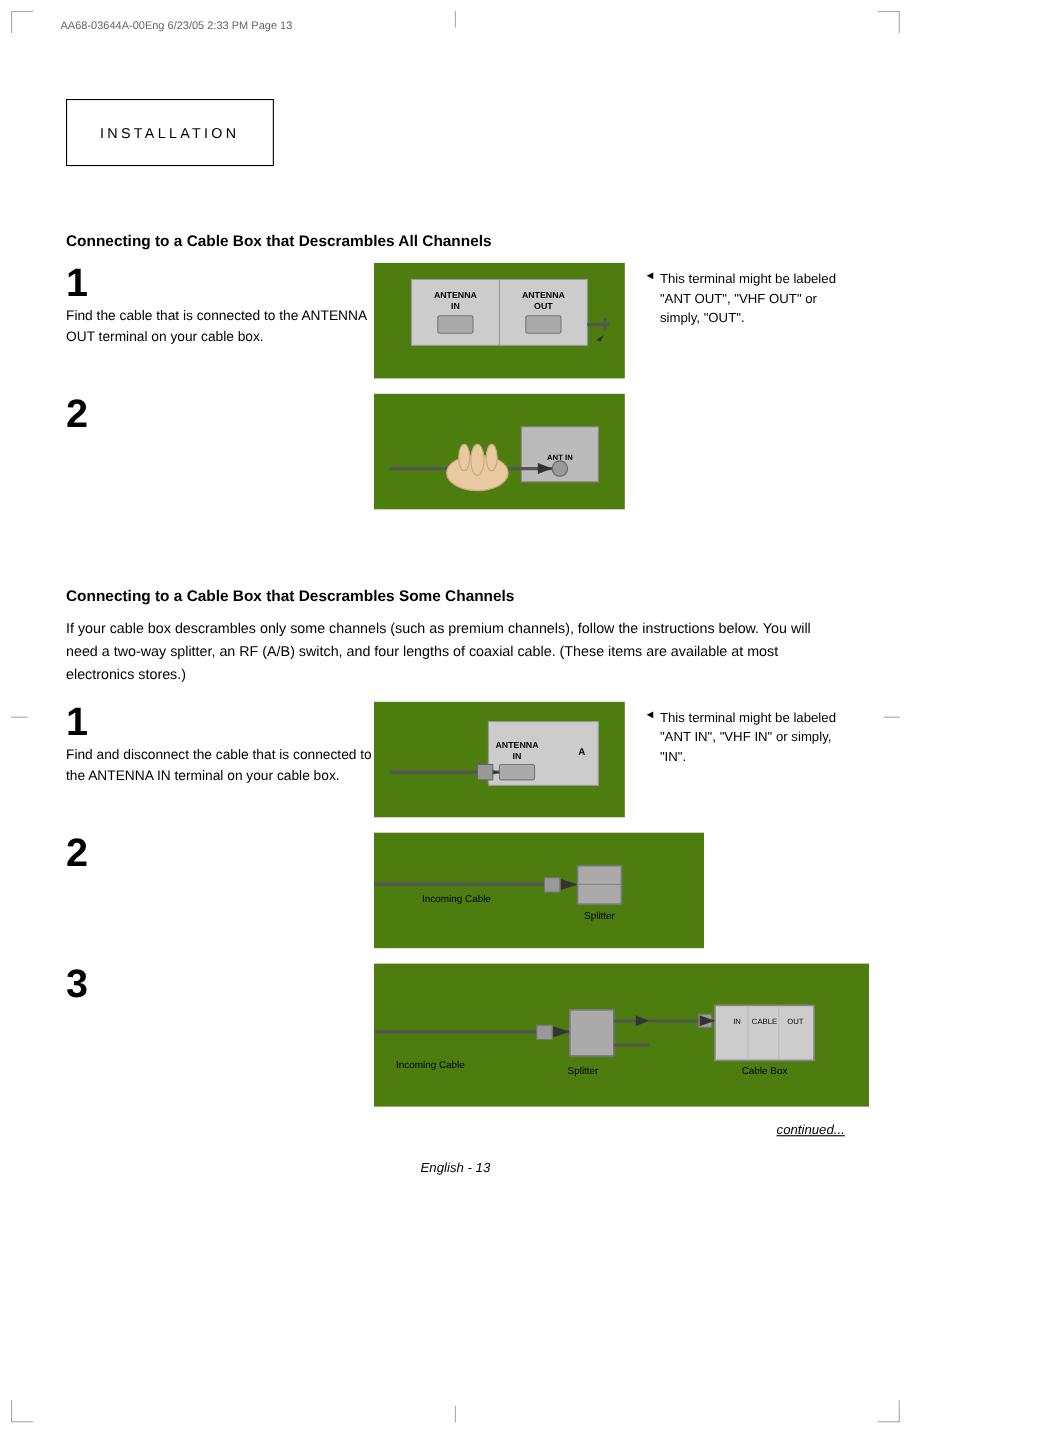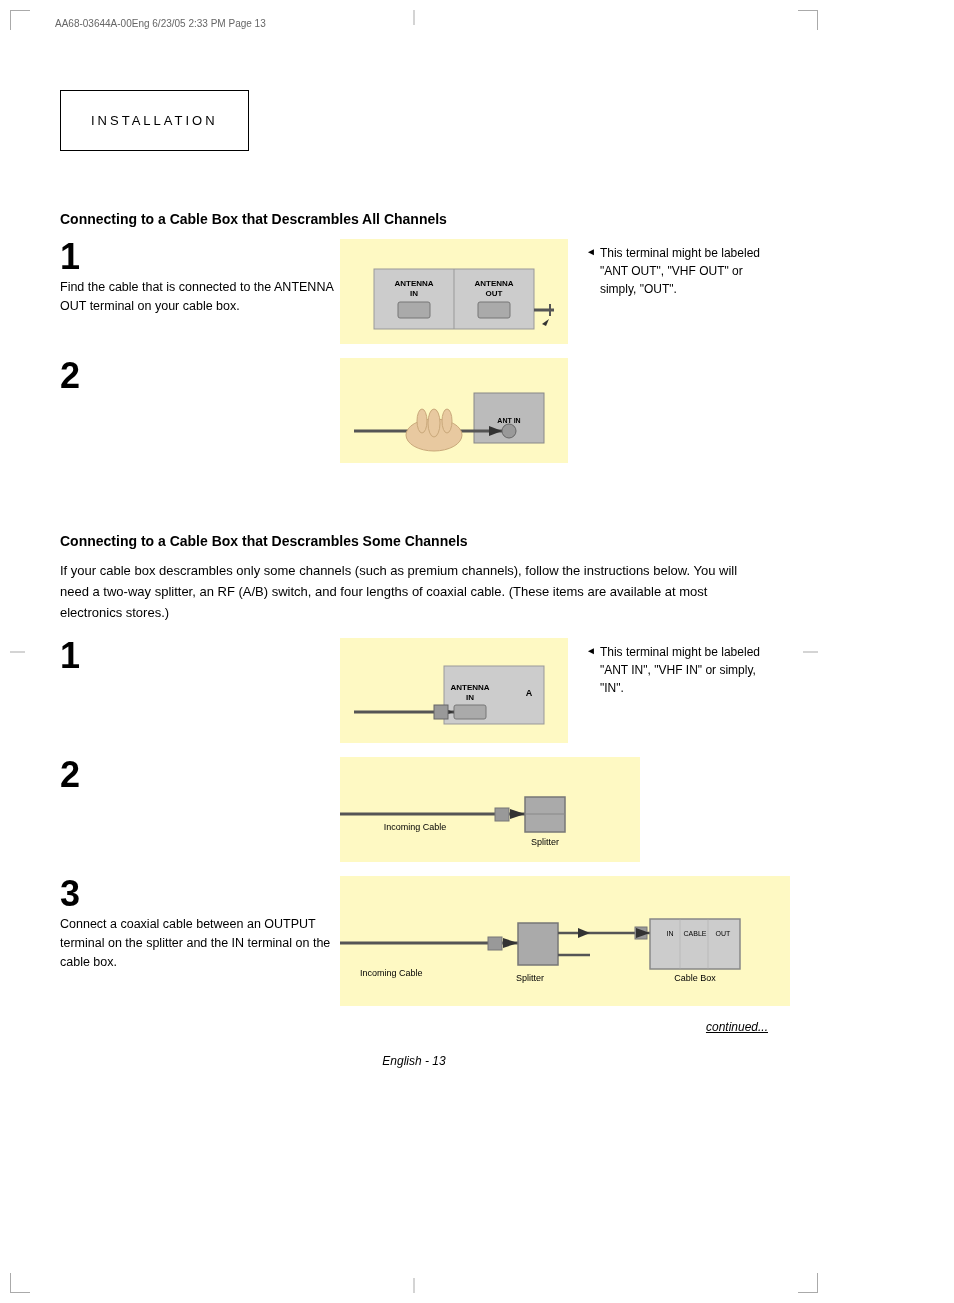--- a/index.html
+++ b/index.html
@@ -105,25 +105,25 @@
       margin-bottom: 3px;
     }
 
     .step-desc {
       font-size: 12.5px;
       line-height: 1.5;
     }
 
     .step-diagram-box {
       flex: 1;
-      background: #fef9c3;
+      background: #4d7c0f;
       min-height: 105px;
       position: relative;
       display: flex;
-      align-items: flex-end;
+      align-items: flex-start;
       justify-content: center;
     }
 
     .step-right-note {
       min-width: 200px;
       max-width: 200px;
       padding-left: 18px;
       font-size: 12px;
       line-height: 1.5;
       display: flex;
@@ -241,20 +241,21 @@
 
   <div class="section-gap" style="height:20px;"></div>
 
   <div class="section-title">Connecting to a Cable Box that Descrambles Some Channels</div>
 
   <div class="section-intro">If your cable box descrambles only some channels (such as premium channels), follow the instructions below. You will need a two-way splitter, an RF (A/B) switch, and four lengths of coaxial cable. (These items are available at most electronics stores.)</div>
 
   <div class="step-outer">
     <div class="step-left-block">
       <div class="step-num-big">1</div>
+      <div class="step-desc">Find and disconnect the cable that is connected to the ANTENNA IN terminal on your cable box.</div>
     </div>
     <div class="step-diagram-box">
       <svg width="200" height="95">
 
         <rect x="90" y="18" width="100" height="58" fill="#ccc" stroke="#999" stroke-width="1"></rect>
         <text x="116" y="42" font-size="8" text-anchor="middle" font-weight="bold">ANTENNA</text>
         <text x="116" y="52" font-size="8" text-anchor="middle" font-weight="bold">IN</text>
         <rect x="100" y="57" width="32" height="14" rx="2" fill="#aaa" stroke="#777" stroke-width="1"></rect>
 
         <line x1="0" y1="64" x2="100" y2="64" stroke="#555" stroke-width="3"></line>
@@ -292,21 +293,20 @@
         <text x="205" y="78" font-size="9" text-anchor="middle">Splitter</text>
       </svg>
     </div>
     <div class="step-right-note">
     </div>
   </div>
 
   <div class="step-outer">
     <div class="step-left-block">
       <div class="step-num-big">3</div>
-      <div class="step-desc">Connect a coaxial cable between an OUTPUT terminal on the splitter and the IN terminal on the cable box.</div>
     </div>
     <div class="step-diagram-box" style="min-height:130px;">
       <svg width="450" height="125">
 
         <line x1="0" y1="62" x2="180" y2="62" stroke="#555" stroke-width="3"></line>
 
         <rect x="148" y="56" width="14" height="13" fill="#999" stroke="#777" stroke-width="1"></rect>
 
         <polygon points="163,57 178,62 163,67" fill="#333"></polygon>
 

